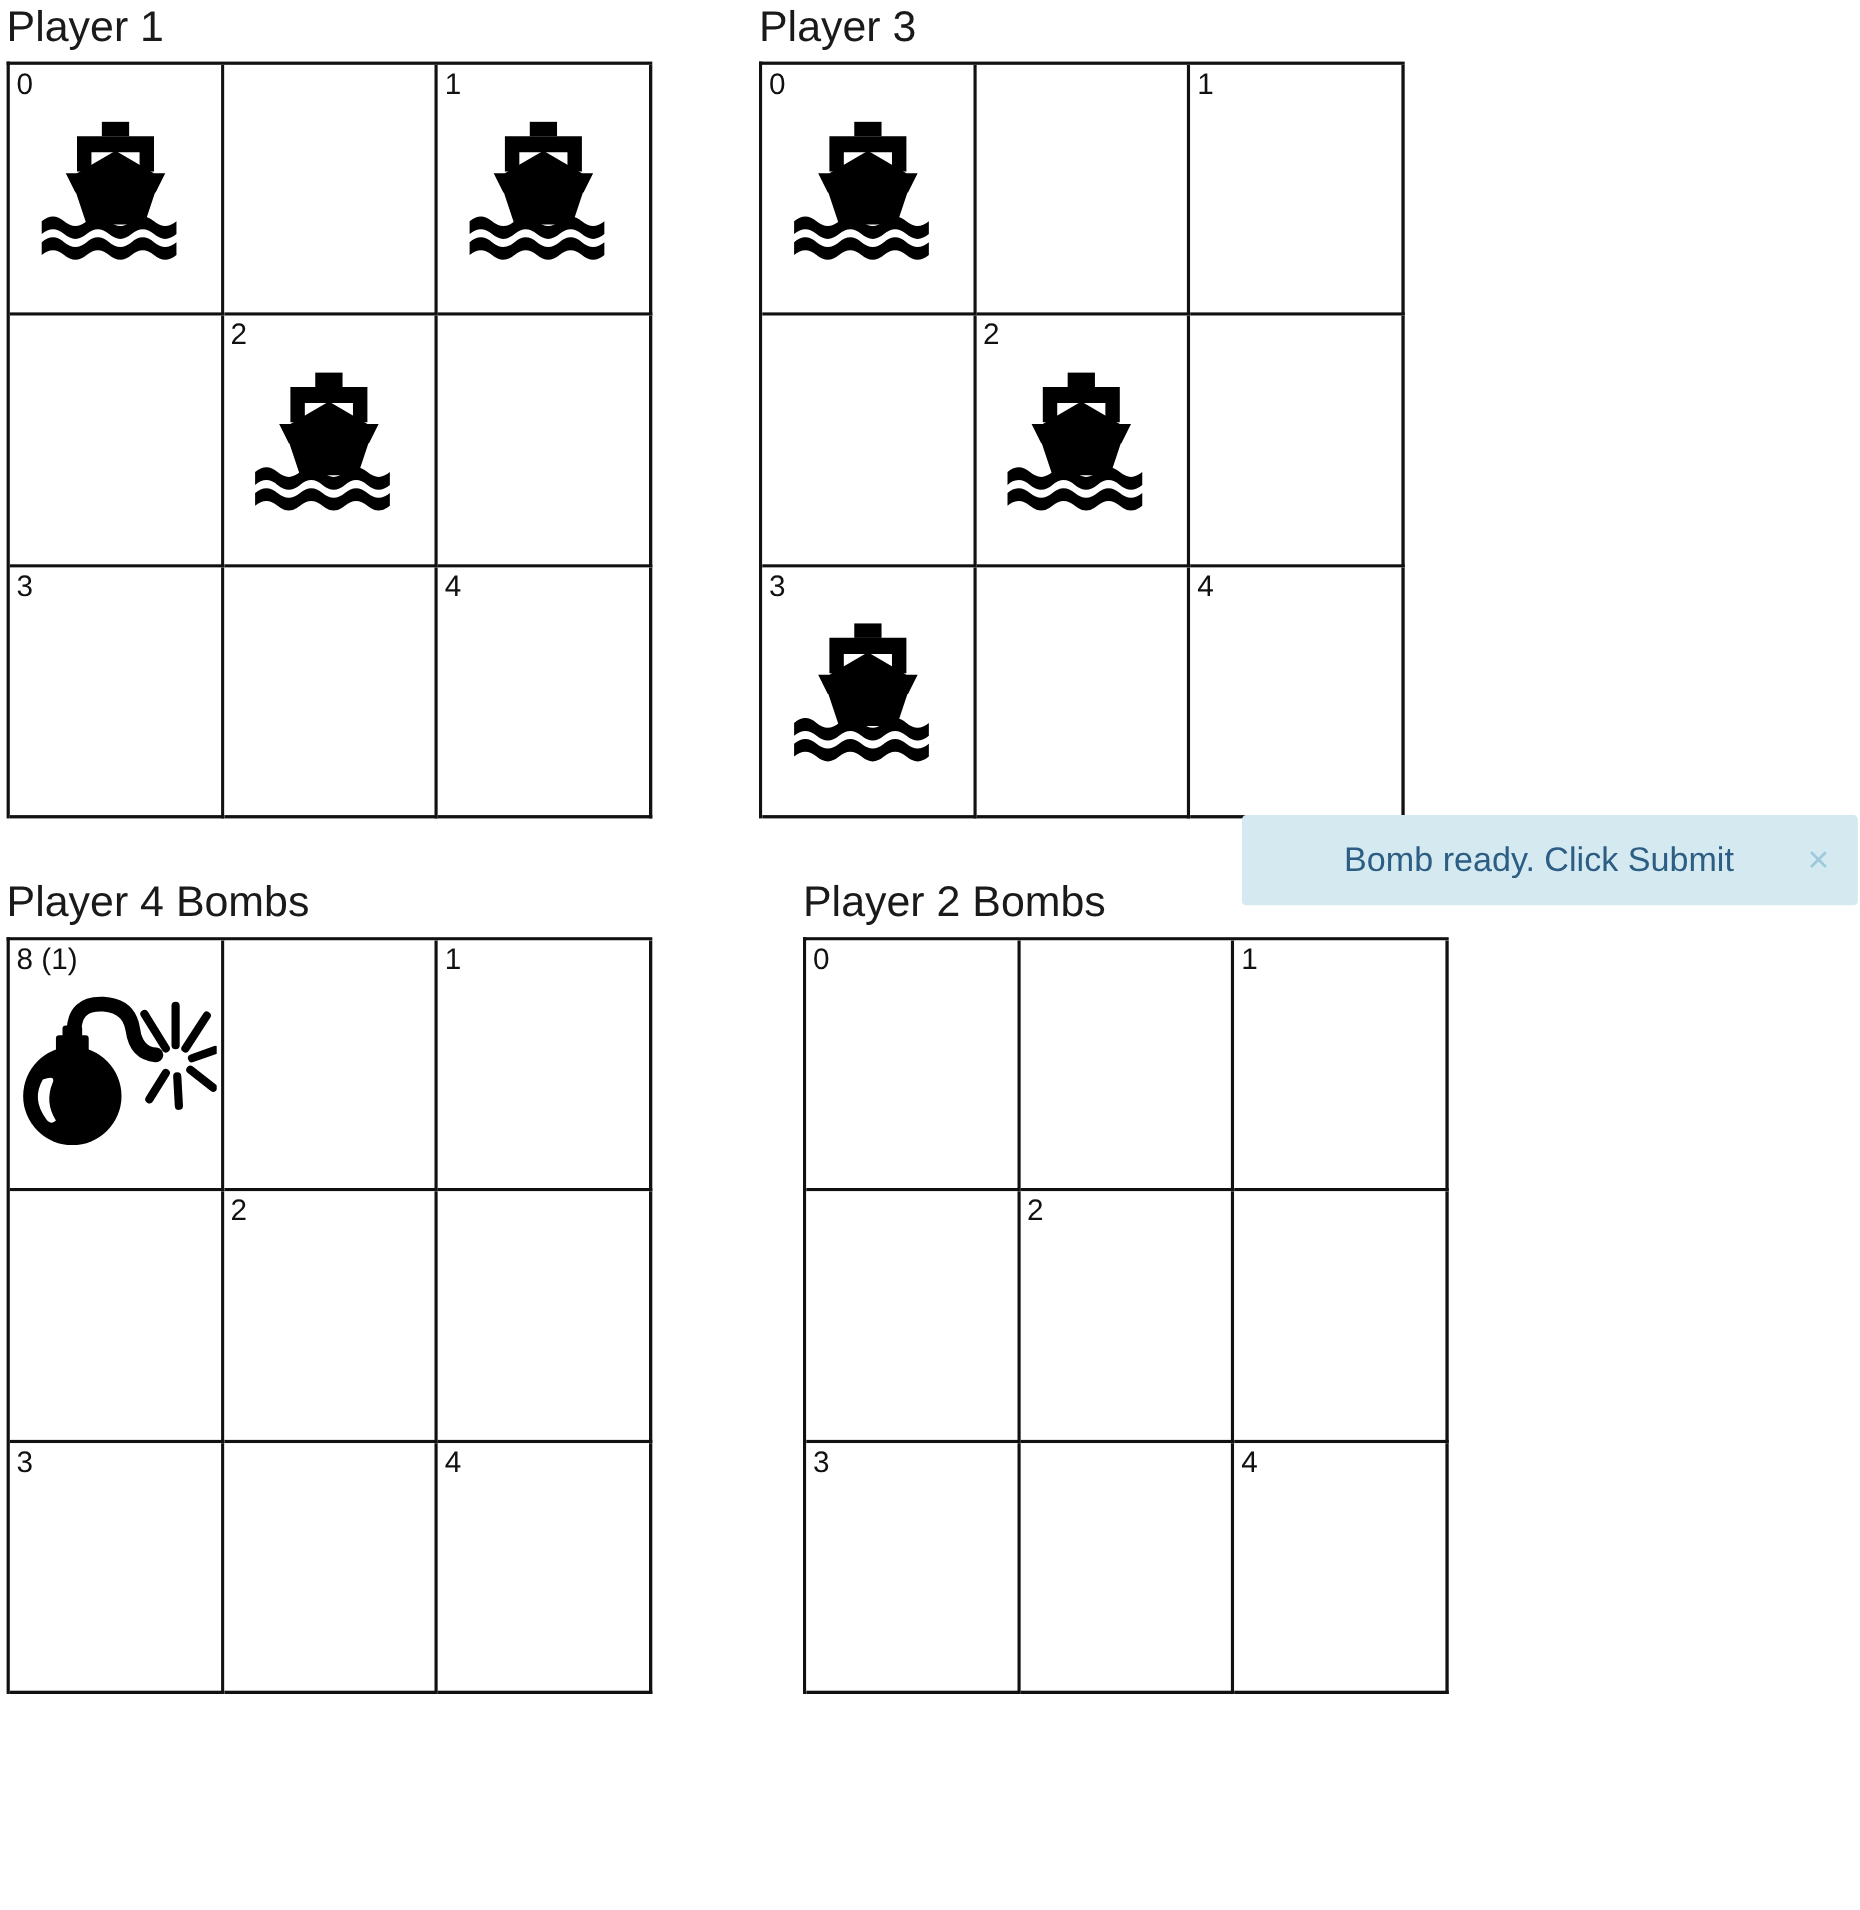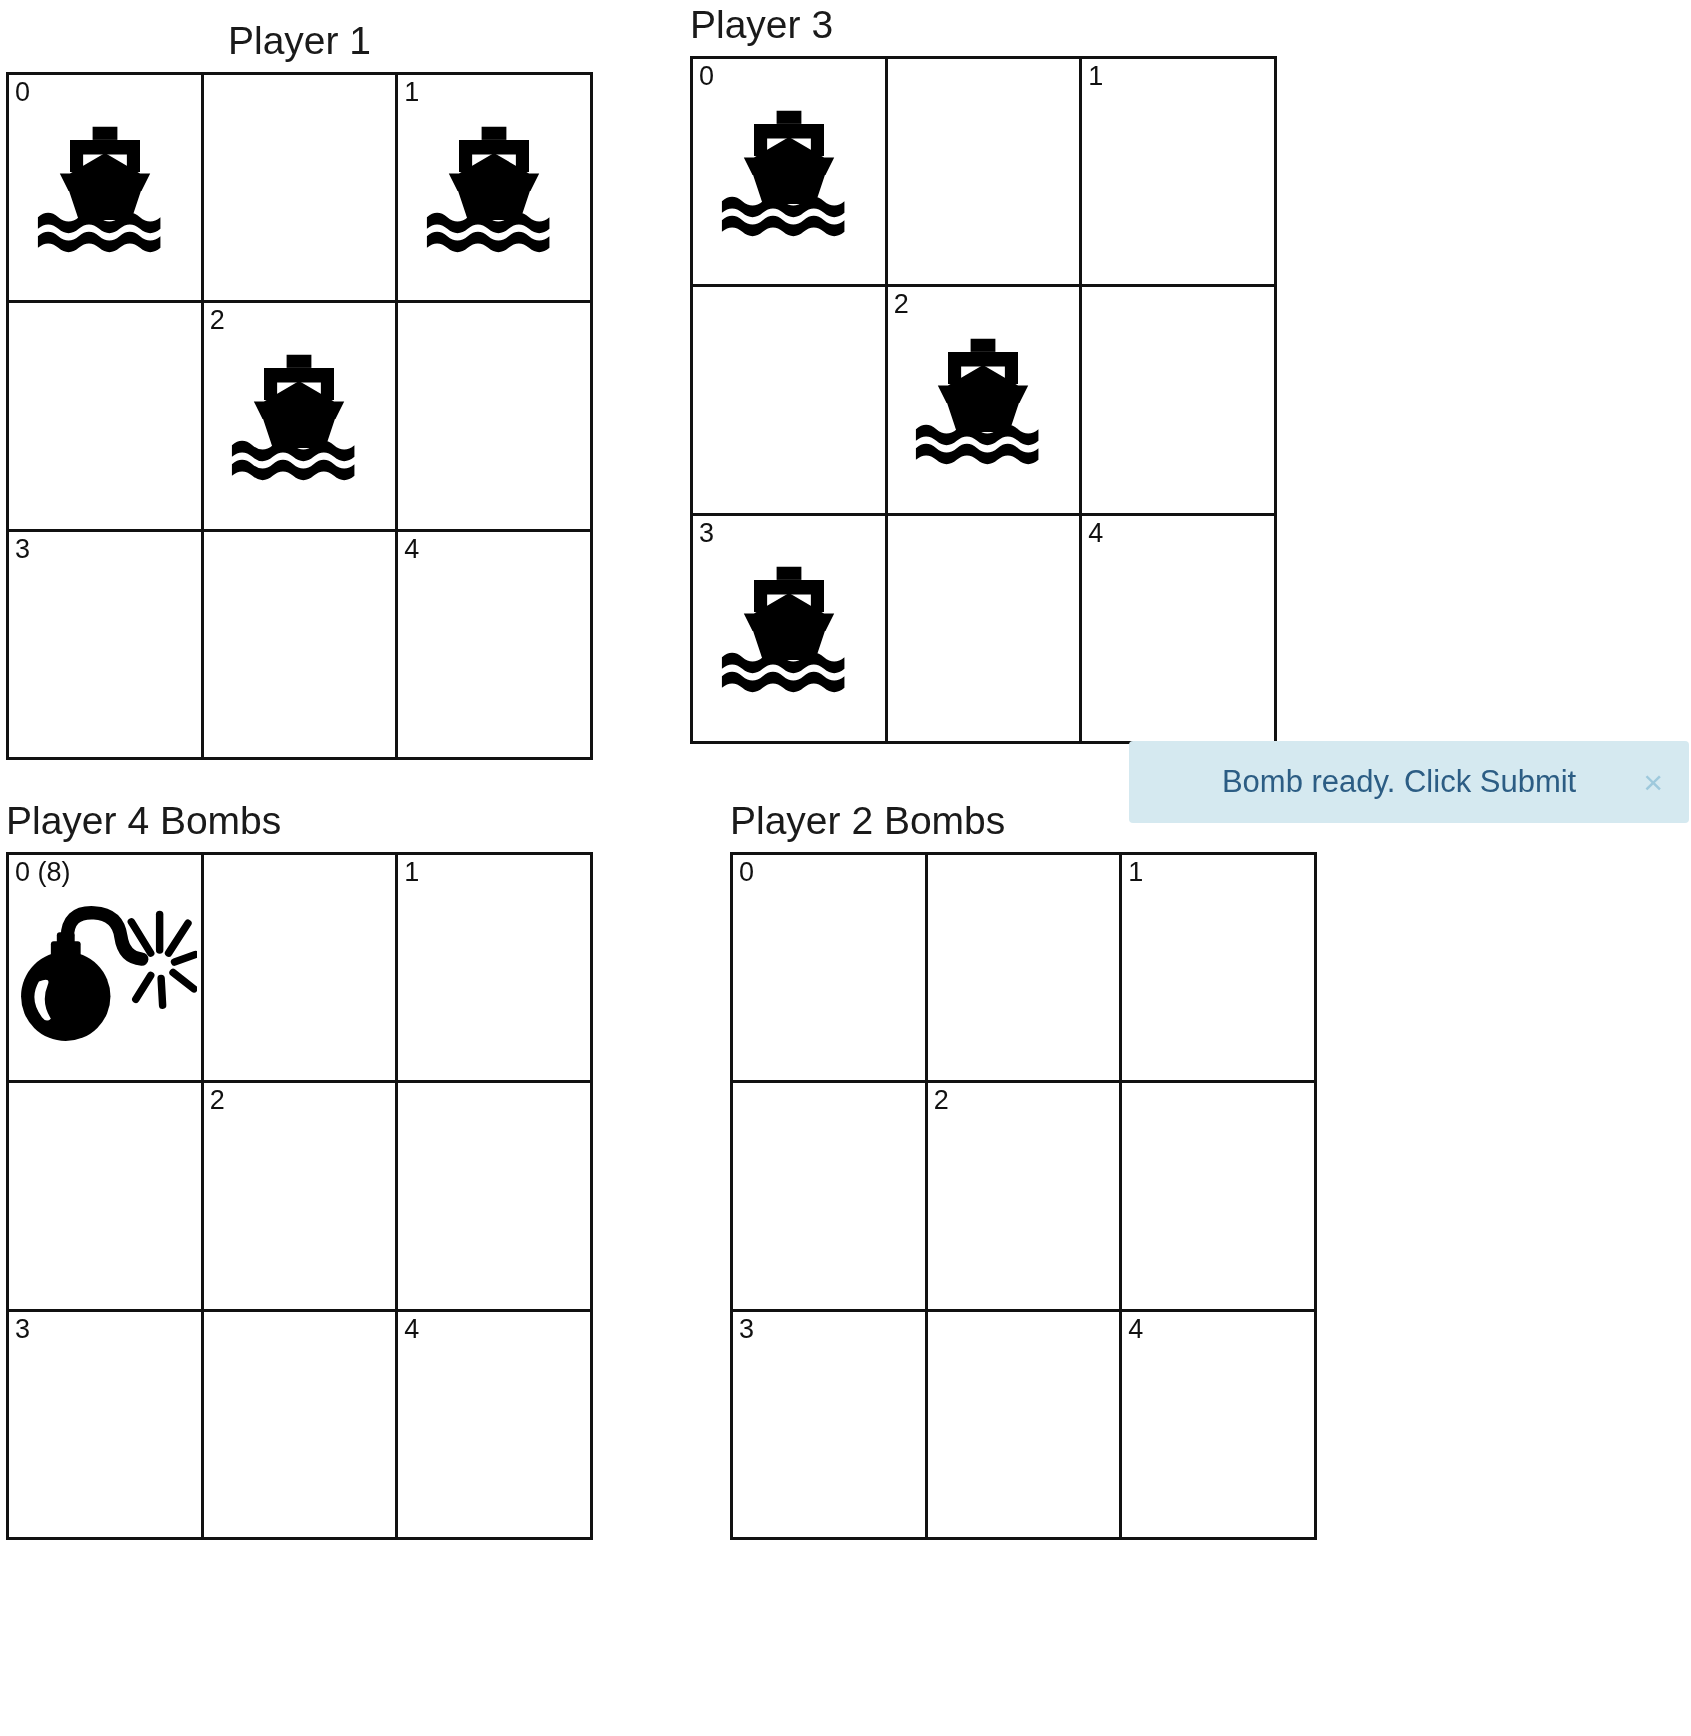--- a/index.html
+++ b/index.html
@@ -106,21 +106,21 @@
     color: #9ec9dc;
     padding: 0 26px 0 18px;
     cursor: pointer;
     font-family: "Liberation Sans", sans-serif;
     user-select: none;
   }
 </style>
 </head>
 <body>
 
-<div class="board-section" id="sec-0" style="left:6px; top:18px;text-align:center;">
+<div class="board-section" id="sec-0" style="left:6px; top:2px;">
   <div class="board-title">Player 1</div>
   <div class="grid">
       <div class="cell">
         <span class="cell-label">0</span>
         <svg class="ship-icon piece" viewBox="0 0 100 96" xmlns="http://www.w3.org/2000/svg">
     <g fill="#000000">
 
       <rect x="41.5" y="6" width="17" height="9"></rect>
 
       <path d="M26 15 h48 v22 h-9 v-12 h-30 v12 h-9 z"></path>
@@ -278,21 +278,21 @@
       <div class="cell">
         <span class="cell-label">4</span>
       </div>
     </div>
 </div>
 
 <div class="board-section" id="sec-2" style="left:6px; top:798px;">
   <div class="board-title">Player 4 Bombs</div>
   <div class="grid">
       <div class="cell">
-        <span class="cell-label">0 (8)</span>
+        <span class="cell-label">8 (1)</span>
         <svg class="bomb-icon piece" viewBox="0 0 124 102" xmlns="http://www.w3.org/2000/svg">
     <g fill="#000000">
 
       <circle cx="36" cy="70" r="30"></circle>
 
       <rect x="26" y="33" width="20" height="12" rx="2"></rect>
       <rect x="30" y="27" width="12" height="8" rx="2"></rect>
 
       <path d="M18 60 q-7 12 2 24 q3 4 6 1 q-7 -11 -2 -23 q2 -5 -6 -2 z" fill="#ffffff"></path>
 

